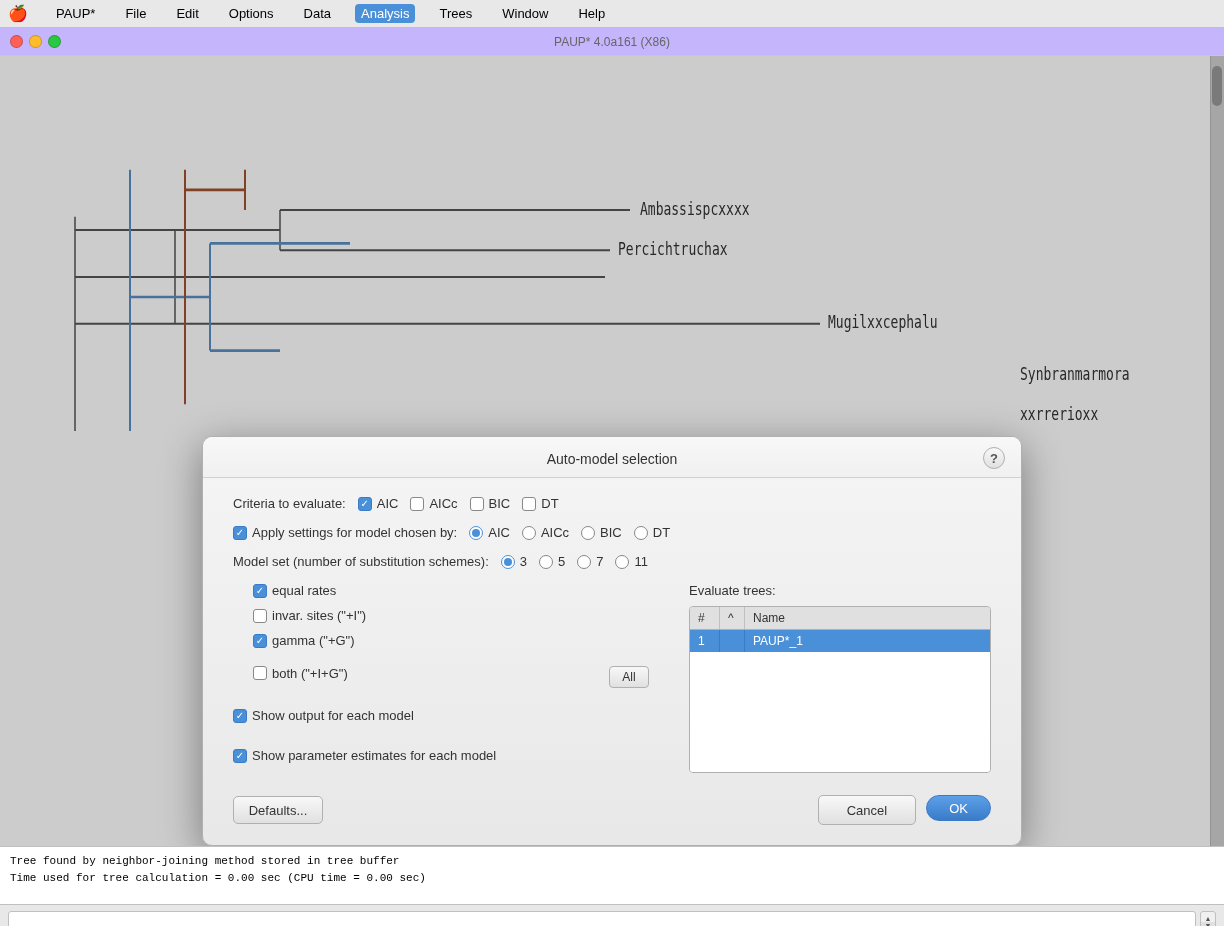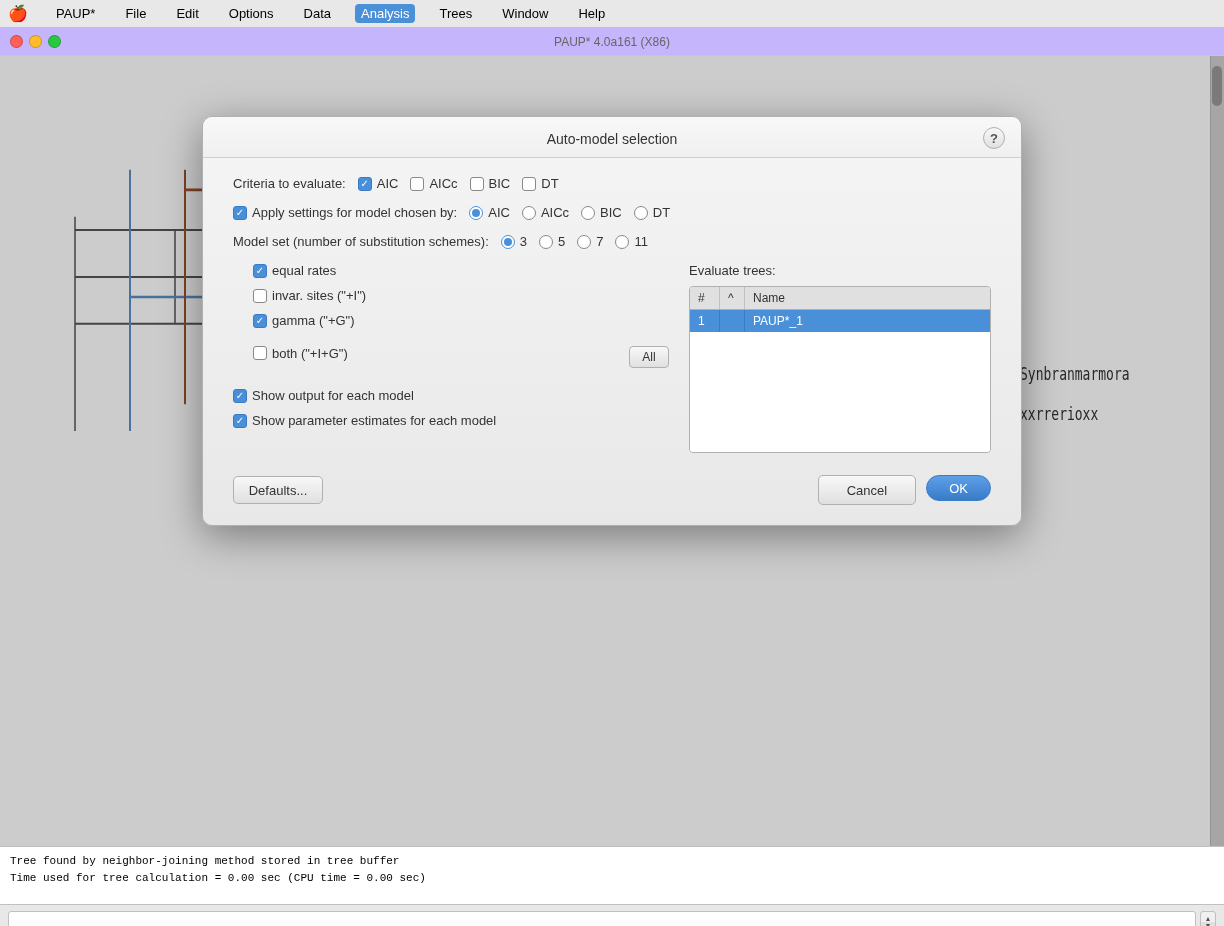--- a/index.html
+++ b/index.html
@@ -136,21 +136,21 @@
       color: #555;
       cursor: pointer;
     }
 
     
     .modal-overlay {
       position: absolute;
       top: 0; left: 0; right: 0; bottom: 0;
       background: rgba(0,0,0,0.2);
       display: flex;
-      align-items: flex-start;
+      align-items: flex-end;
       justify-content: center;
       padding-top: 60px;
       z-index: 100;
     }
 
     
     .dialog {
       background: linear-gradient(180deg, #f5f5f5 0%, #e8e8e8 100%);
       border: 1px solid #b0b0b0;
       border-radius: 10px;
@@ -253,21 +253,21 @@
     }
     .rb.checked::after {
       content: '';
       width: 8px;
       height: 8px;
       border-radius: 50%;
       background: #4a90d9;
     }
     .dialog-two-col {
       display: flex;
-      gap: 20px;
+      gap: 40px;
     }
     .dialog-left-col {
       flex: 1;
     }
     .dialog-right-col {
       width: 302px;
     }
     .evaluate-label {
       font-size: 13px;
       color: #333;
@@ -557,21 +557,21 @@
               </label>
               <button class="all-btn">All</button>
             </div>
 
             <div style="margin-top: 20px;">
               <label class="checkbox-label">
                 <div class="cb checked"></div>
                 <span>Show output for each model</span>
               </label>
             </div>
-            <div style="margin-top: 10px;">
+            <div style="margin-top: 25px;">
               <label class="checkbox-label">
                 <div class="cb checked"></div>
                 <span>Show parameter estimates for each model</span>
               </label>
             </div>
           </div>
 
           <div class="dialog-right-col">
             <div class="evaluate-label">Evaluate trees:</div>
             <div class="tree-table">

